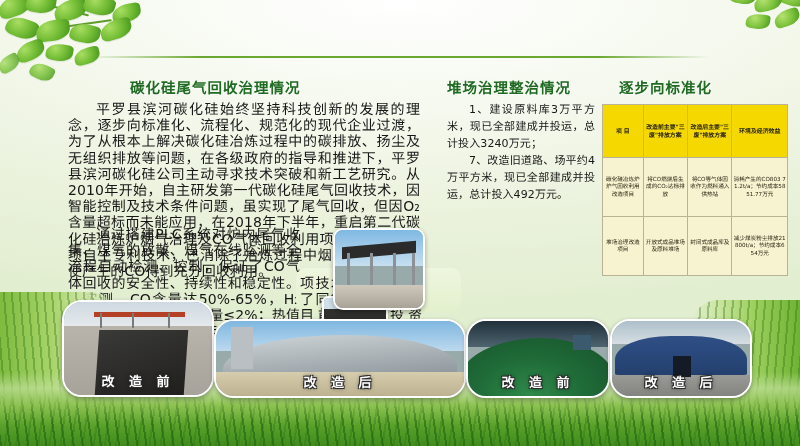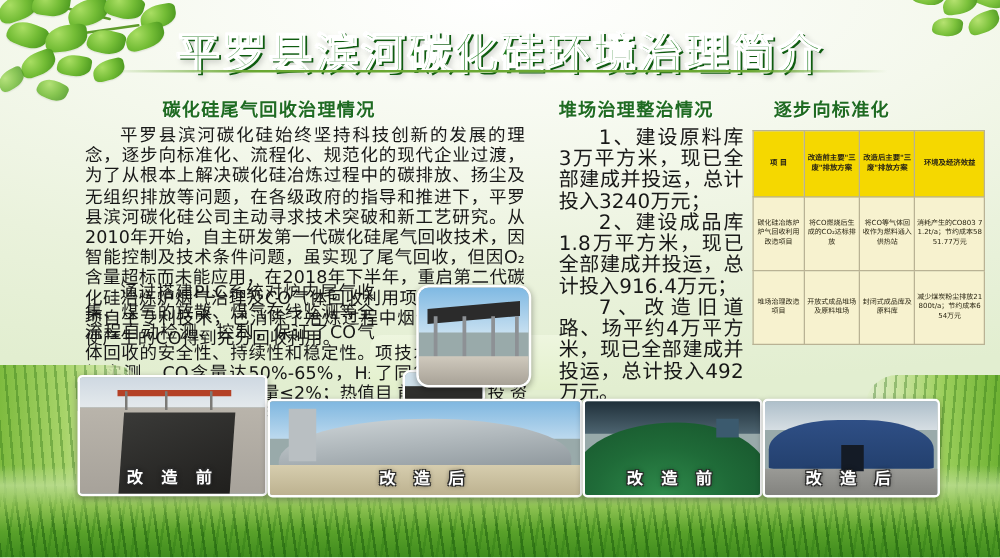--- a/index.html
+++ b/index.html
@@ -104,21 +104,21 @@
     letter-spacing:0.1px;
   }
   .p-left-1{left:68px;top:101px;width:352px;}
   .p-left-1 .indent{text-indent:2em;display:block;}
   .p-left-2{left:68px;top:226px;width:232px;}
   .p-left-2 .indent{text-indent:2em;display:block;}
   .p-left-3{left:300px;top:275px;width:122px;}
 
   .p-mid{
     left:447px;top:101px;width:148px;
-    font-size:16px;line-height:17px;
+    font-size:11px;line-height:17px;
   }
   .p-mid p{margin:0;text-indent:2em;text-align:justify;}
 
   
   .tbl{
     position:absolute;left:602px;top:104px;width:186px;
     border-collapse:collapse;
     font-family:"DejaVu Sans","Liberation Sans",sans-serif;
     table-layout:fixed;
   }
@@ -141,21 +141,21 @@
     height:54px;
   }
   .tbl col.c1{width:22%;}
   .tbl col.c2{width:24%;}
   .tbl col.c3{width:24%;}
   .tbl col.c4{width:30%;}
 
   
   .photo{
     position:absolute;overflow:hidden;
-    border:2px solid #ffffff;border-radius:4px;
+    border:2px solid #ffffff;border-radius:20px;
     box-shadow:0 2px 5px rgba(0,0,0,0.32);
     background:#9aa;
   }
   .cap{
     position:absolute;left:0;bottom:5px;width:100%;
     text-align:center;
     font-family:"DejaVu Serif","Liberation Serif",serif;
     font-weight:bold;font-size:13px;letter-spacing:5px;
     color:#ffffff;
     text-shadow:1px 1px 0 #2b2b2b, -1px -1px 0 #2b2b2b, 1px -1px 0 #2b2b2b, -1px 1px 0 #2b2b2b, 0 0 4px rgba(0,0,0,0.8);
@@ -232,41 +232,37 @@
   </div>
 
   <div class="leaf-right">
     <div class="lf" style="right:2px;top:0px;width:30px;height:18px;transform:rotate(20deg);"></div>
     <div class="lf" style="right:28px;top:6px;width:28px;height:17px;transform:rotate(-10deg);"></div>
     <div class="lf" style="right:54px;top:0px;width:26px;height:16px;transform:rotate(12deg);"></div>
     <div class="lf" style="right:10px;top:22px;width:26px;height:16px;transform:rotate(-18deg);"></div>
     <div class="lf" style="right:40px;top:26px;width:24px;height:15px;transform:rotate(8deg);"></div>
   </div>
 
-  <div class="title-wrap">
-    <span class="main-title">平罗县滨河碳化硅环境治理简介</span>
-  </div>
   <div class="title-rule"></div>
 
   <div class="col-head h-left">碳化硅尾气回收治理情况</div>
   <div class="col-head h-mid">堆场治理整治情况</div>
   <div class="col-head h-right">逐步向标准化</div>
 
   <div class="body-text p-left-1">
     <span class="indent">平罗县滨河碳化硅始终坚持科技创新的发展的理念，逐步向标准化、流程化、规范化的现代企业过渡，为了从根本上解决碳化硅冶炼过程中的碳排放、扬尘及无组织排放等问题，在各级政府的指导和推进下，平罗县滨河碳化硅公司主动寻求技术突破和新工艺研究。从2010年开始，自主研发第一代碳化硅尾气回收技术，因智能控制及技术条件问题，虽实现了尾气回收，但因O₂含量超标而未能应用，在2018年下半年，重启第二代碳化硅冶炼炉烟气治理及CO气体回收利用项目，形成了两项自主专利技术，已消除了冶炼过程中烟气散溢状况，使产生的CO得到充分回收利用。</span>
   </div>
   <div class="body-text p-left-2">
     <span class="indent">通过搭建PLC系统对炉内尾气收集、煤气的放散、煤气在线监测等全流程自动检测、控制，保证了CO气体回收的安全性、持续性和稳定性。经实测，CO含量达50%-65%，H₂含量20%-30%，O₂含量≤2%；热值为3500Kcal/Nm³，年节约标准煤27000吨。目前此</span>
   </div>
   <div class="panel-soft"></div>
   <div class="body-text p-left-3">项技术改造已走在了同行业的前列，目前已完成投资3200万元。</div>
 
   <div class="body-text p-mid">
     <p>1、建设原料库3万平方米，现已全部建成并投运，总计投入3240万元；</p>
-    <p>2、建设成品库1.8万平方米，现已全部建成并投运，总计投入916.4万元；</p>
     <p>7、改造旧道路、场平约4万平方米，现已全部建成并投运，总计投入492万元。</p>
   </div>
 
   <table class="tbl">
     <colgroup>
         <col class="c1">
         <col class="c2">
         <col class="c3">
         <col class="c4">
       </colgroup>

